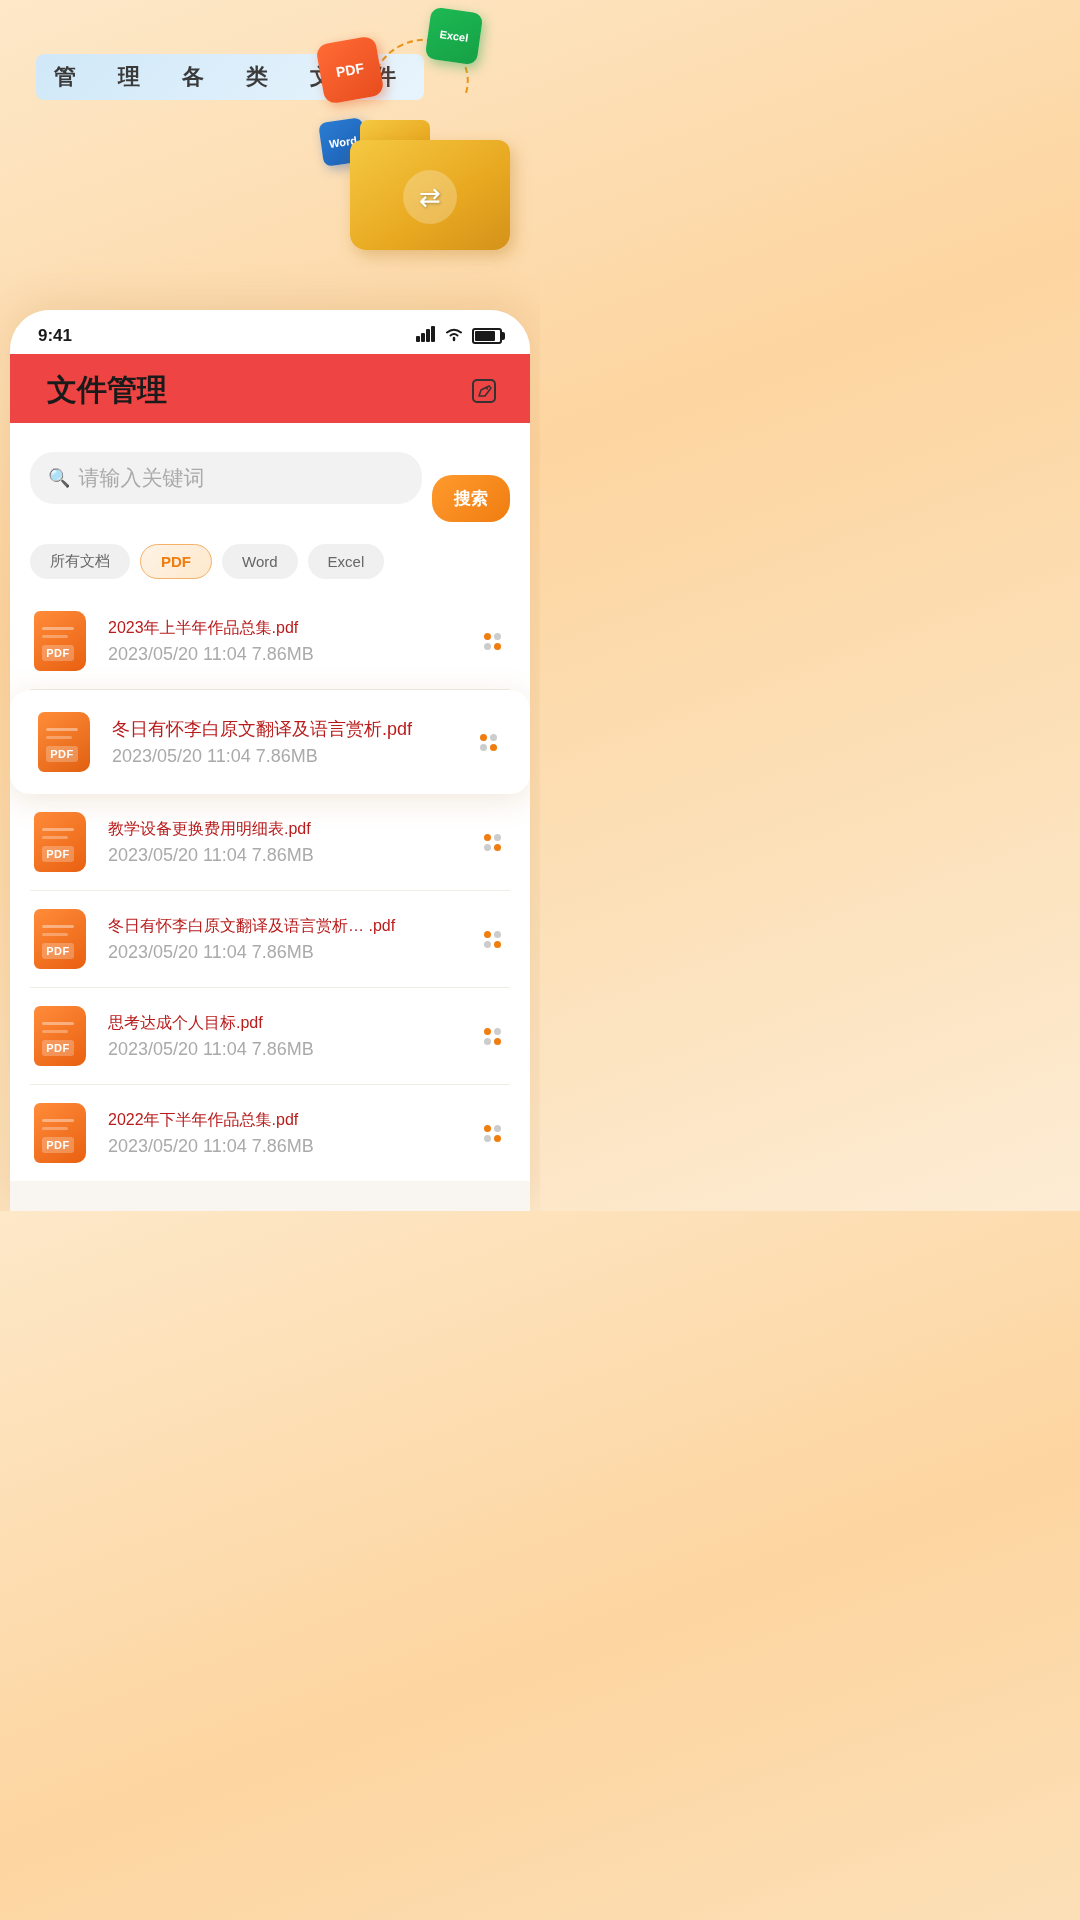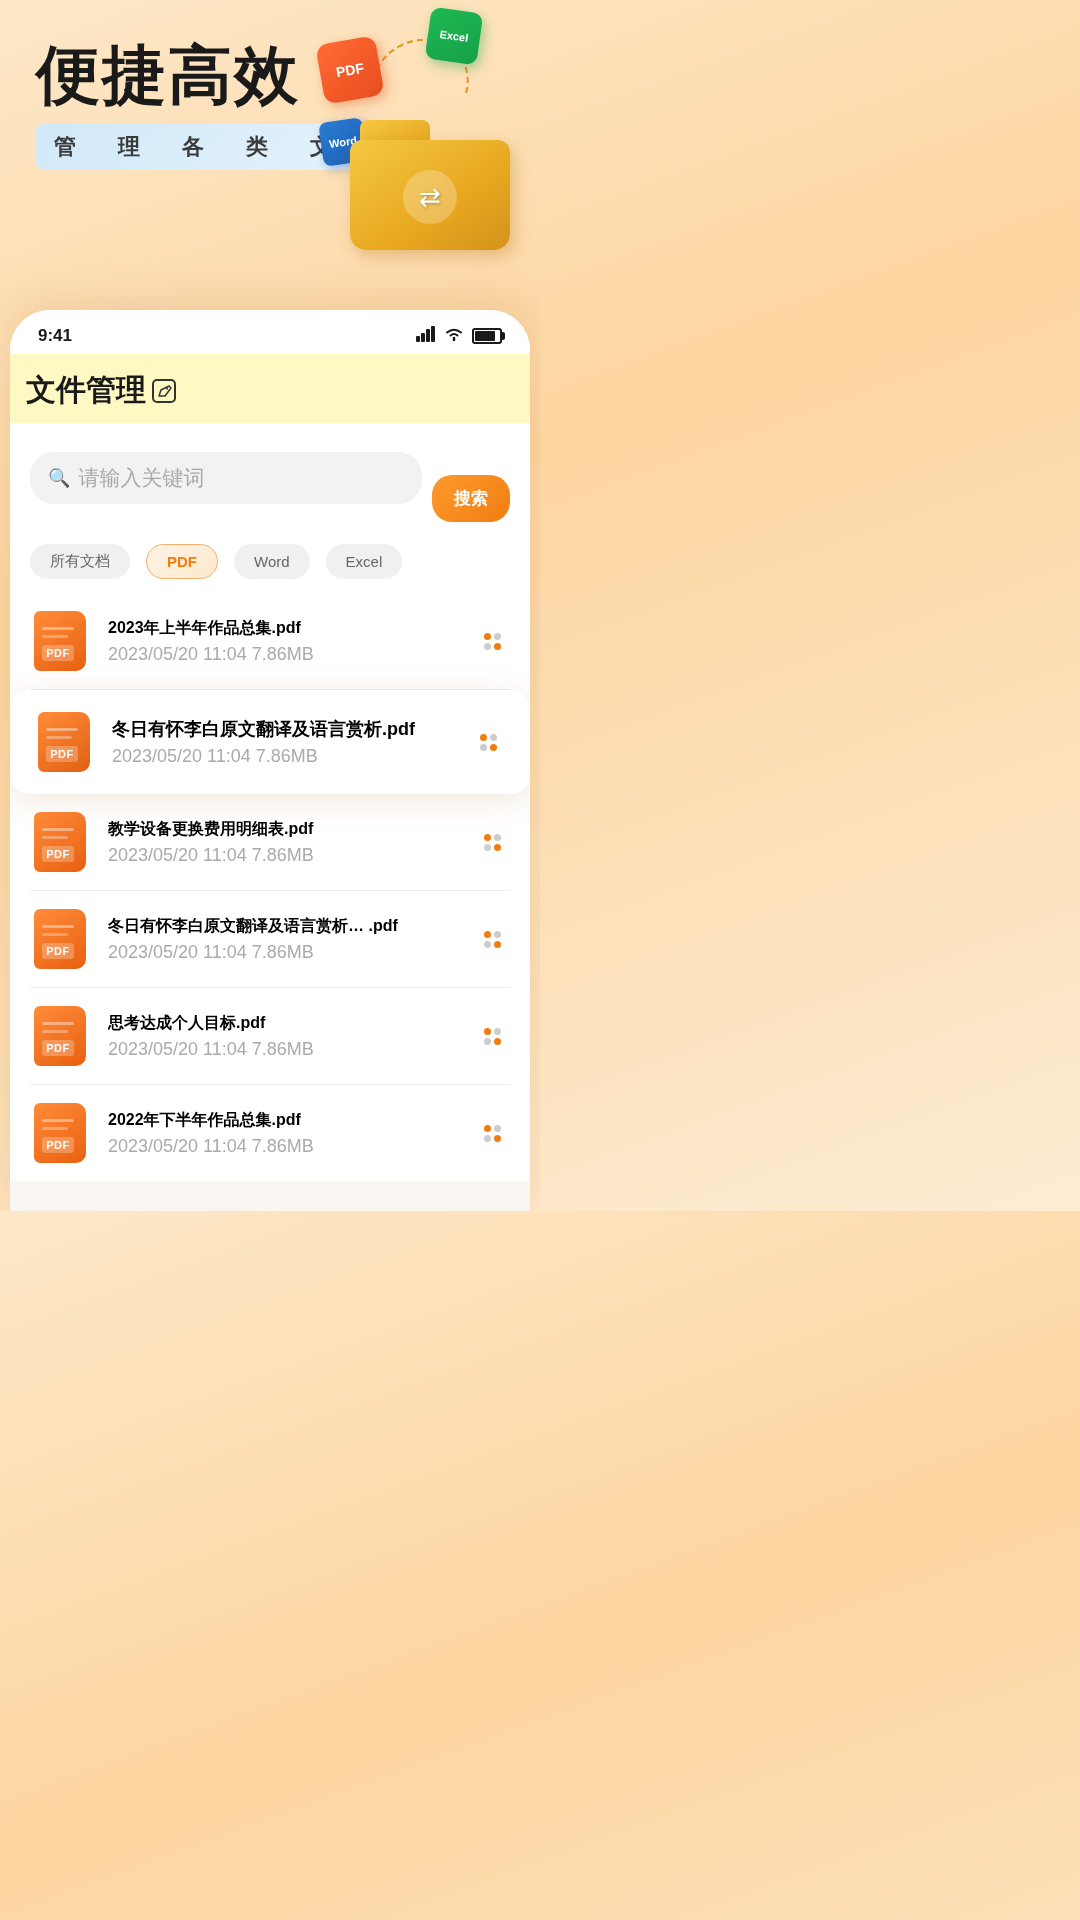--- a/index.html
+++ b/index.html
@@ -216,24 +216,24 @@
       top: 1px;
       bottom: 1px;
       width: 75%;
       background: #1a1a1a;
       border-radius: 1px;
     }
 
     
     .app-header {
       display: flex;
-      justify-content: flex-start;
-      align-items: center;
-      padding: 16px 28px 12px 16px;
-      background: #fef9c3;
+      justify-content: space-between;
+      align-items: center;
+      padding: 16px 28px 12px 37px;
+      background: #ef4444;
     }
     .app-title {
       font-size: 30px;
       font-weight: 800;
       color: #1a1a1a;
     }
     .edit-icon {
       width: 36px;
       height: 36px;
       display: flex;
@@ -277,21 +277,21 @@
       font-size: 17px;
       font-weight: 600;
       cursor: pointer;
       white-space: nowrap;
       margin-top: 42px;
     }
 
     
     .filter-tabs {
       display: flex;
-      gap: 16px;
+      gap: 10px;
       padding: 8px 20px 14px 20px;
       background: white;
       overflow-x: auto;
     }
     .filter-tab {
       padding: 8px 20px;
       border-radius: 20px;
       font-size: 15px;
       font-weight: 500;
       background: #f0f0f0;
@@ -373,22 +373,22 @@
       height: 3px;
       background: rgba(255,255,255,0.3);
       border-radius: 2px;
     }
     .file-info {
       flex: 1;
       min-width: 0;
     }
     .file-name {
       font-size: 16px;
-      font-weight: 700;
-      color: #000000;
+      font-weight: 400;
+      color: #b91c1c;
       margin-bottom: 5px;
       white-space: nowrap;
       overflow: hidden;
       text-overflow: ellipsis;
     }
     .file-meta {
       font-size: 18px;
       color: #aaa;
     }
     .file-more {
@@ -434,21 +434,20 @@
       font-size: 18px;
     }
     .file-item-highlighted .pdf-icon-body {
       background: linear-gradient(145deg, #ff8c3a 0%, #e06010 100%);
     }
   </style>
 </head>
 <body>
 
 <div class="hero">
-  <div class="hero-title">便捷高效</div>
   <div class="hero-subtitle">管　理　各　类　文　件</div>
 
   
   <div class="hero-illustration">
     <div class="dashed-arc"></div>
 
     <div class="pdf-badge">
       <span class="pdf-badge-text">PDF</span>
     </div>
 

